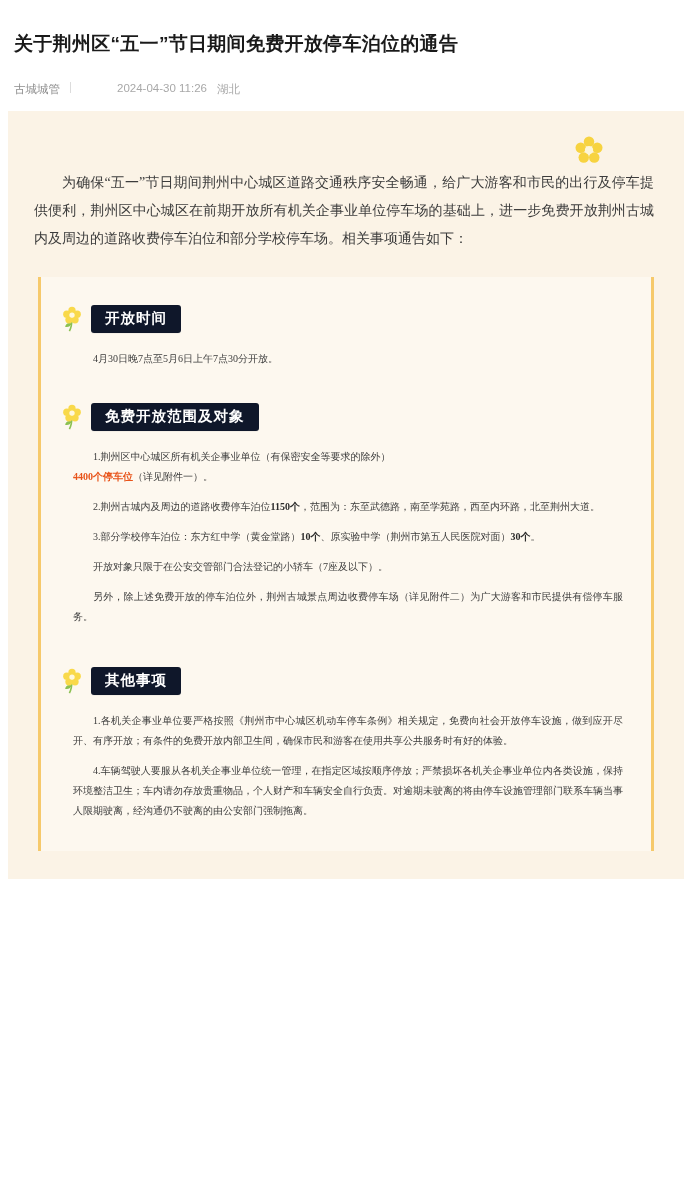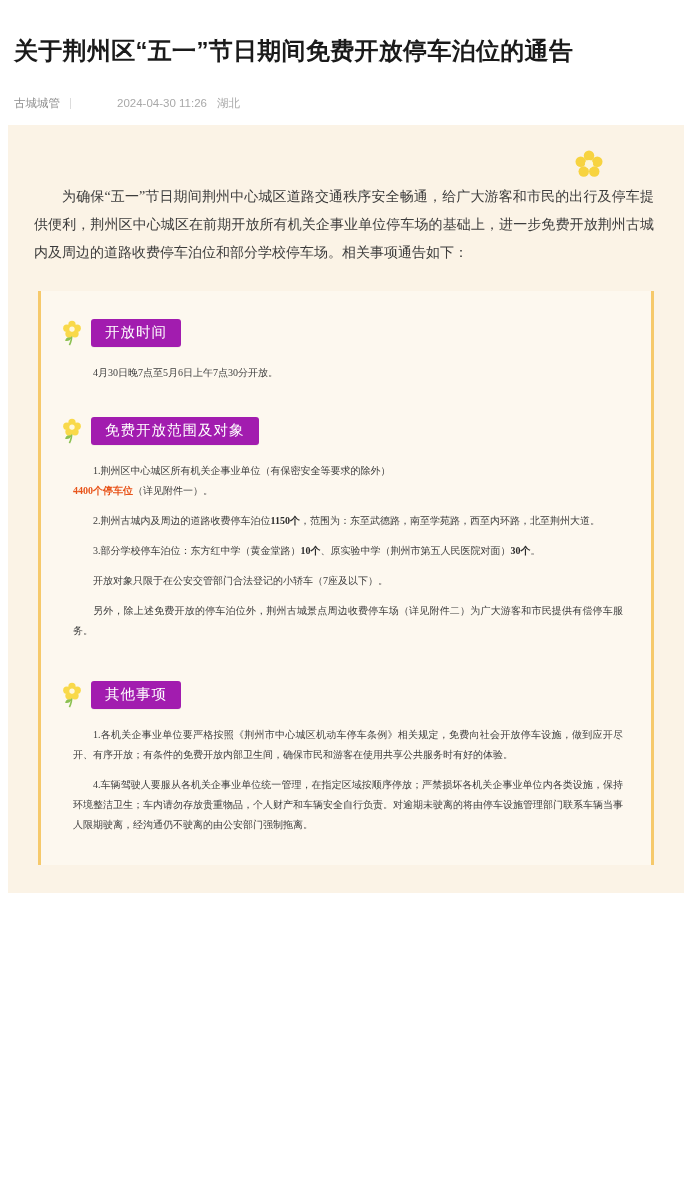--- a/index.html
+++ b/index.html
@@ -15,30 +15,29 @@
   }
   .page {
     width: 692px;
     min-height: 1191px;
     background: #ffffff;
     position: relative;
     overflow: hidden;
   }
   .article-title {
     font-family: "Liberation Sans", sans-serif;
-    font-size: 24px;
+    font-size: 19px;
     font-weight: bold;
     color: #1a1a1a;
     padding: 18px 14px 0 14px;
     line-height: 1.4;
     letter-spacing: 0.3px;
   }
   .meta-row {
     display: flex;
-    align-items: center;
     gap: 10px;
     padding: 12px 14px 14px 14px;
     font-family: "Liberation Sans", sans-serif;
     font-size: 11.5px;
     color: #9a9a9a;
   }
   .meta-source {
     color: #8d8d8d;
   }
   .meta-sep {
@@ -91,24 +90,24 @@
     gap: 8px;
     padding: 10px 0 6px 14px;
   }
   .flower-icon {
     width: 22px;
     height: 26px;
     flex: 0 0 auto;
   }
   .section-label {
     display: inline-block;
-    background: #a21caf;
+    background: #0f172a;
     color: #ffffff;
     font-family: "Liberation Sans", sans-serif;
-    font-weight: normal;
+    font-weight: bold;
     font-size: 14.5px;
     padding: 4px 14px 5px 14px;
     border-radius: 3px;
     letter-spacing: 1px;
     box-shadow: 0 1px 0 rgba(0,0,0,0.04);
   }
   .para {
     font-size: 10px;
     line-height: 2.0;
     text-align: justify;

